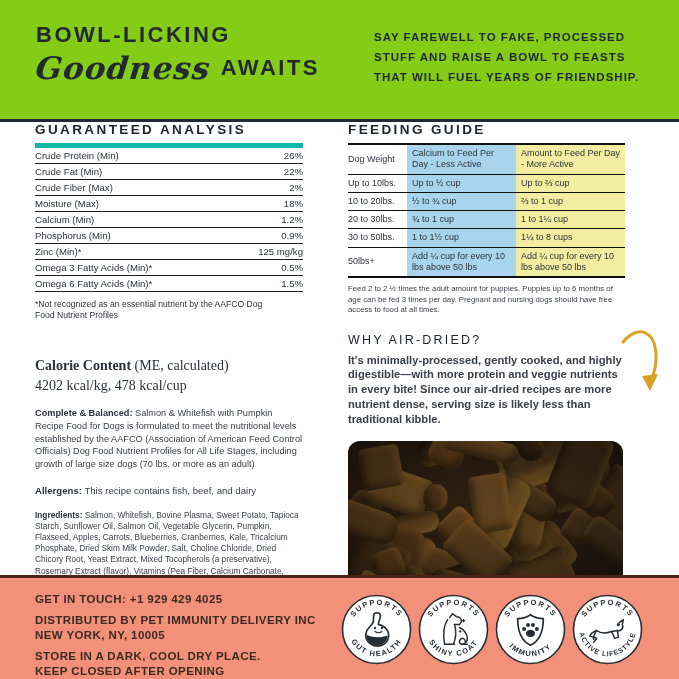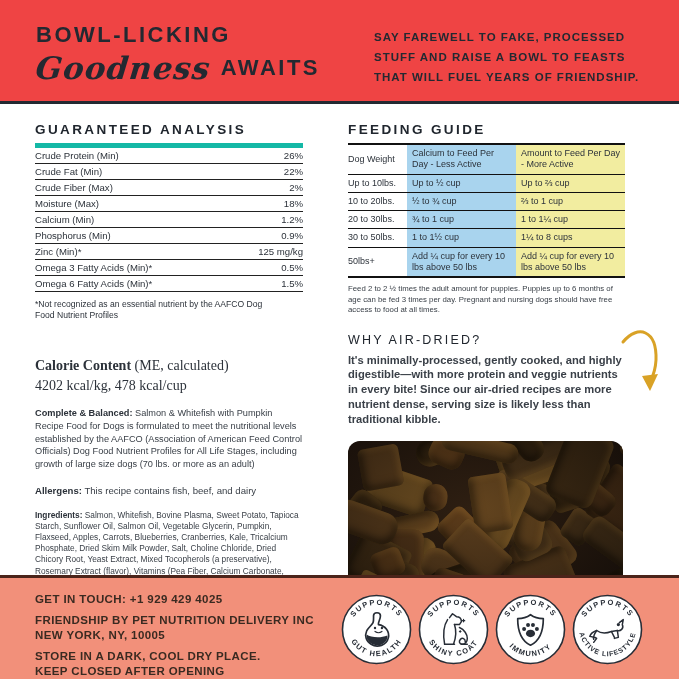--- a/index.html
+++ b/index.html
@@ -2,21 +2,21 @@
 <html><head>
 <meta charset="utf-8">
 <style>
   html,body{margin:0;padding:0;background:#ffffff;}
   .page{
     position:relative;width:679px;height:679px;overflow:hidden;background:#ffffff;
     font-family:"Liberation Sans",sans-serif;color:#272d36;outline:1px solid #d8d8d8;
   }
   
   .hero{
-    position:absolute;left:0;top:0;width:100%;height:104px;background:#ef4444;
+    position:absolute;left:0;top:0;width:100%;height:122px;background:#84cc16;
     border-bottom:3px solid #232931;display:flex;align-items:center;box-sizing:border-box;
   }
   .hero-left{position:absolute;left:36px;top:22px;}
   .hero-line1{font-size:22px;font-weight:bold;letter-spacing:2.5px;color:#232931;}
   .hero-line2{display:flex;align-items:center;gap:10px;margin-top:2px;}
   .hero-script{
     font-family:"DejaVu Serif",serif;font-style:italic;font-weight:bold;
     font-size:31px;letter-spacing:1px;color:#232931;transform:skewX(-6deg);
   }
   .hero-suffix{font-size:22px;font-weight:bold;letter-spacing:2.5px;color:#232931;}
@@ -270,21 +270,21 @@
           <div style="position: absolute; left: 50.3984%; top: 96.6576%; width: 57.0469px; height: 29.3721px; background: rgb(74, 48, 24); transform: rotate(120.993deg); border-radius: 9.29203px; box-shadow: rgba(255, 185, 80, 0.22) 2px 3px 6px inset, rgba(0, 0, 0, 0.6) -3px -4px 9px inset;"></div>
         <div class="food-vignette"></div>
       </div>
     </div>
   </div>
 
   <div class="footer">
     <div class="footer-text">
       <p>GET IN TOUCH: +1 929 429 4025</p>
       <div class="grp">
-        <p>FRIENDSHIP BY PET NUTRITION DELIVERY INC</p>
+        <p>DISTRIBUTED BY PET IMMUNITY DELIVERY INC</p>
         <p>NEW YORK, NY, 10005</p>
       </div>
       <div class="grp">
         <p>STORE IN A DARK, COOL DRY PLACE.</p>
         <p>KEEP CLOSED AFTER OPENING</p>
       </div>
     </div>
 
     <div class="badges">
 

